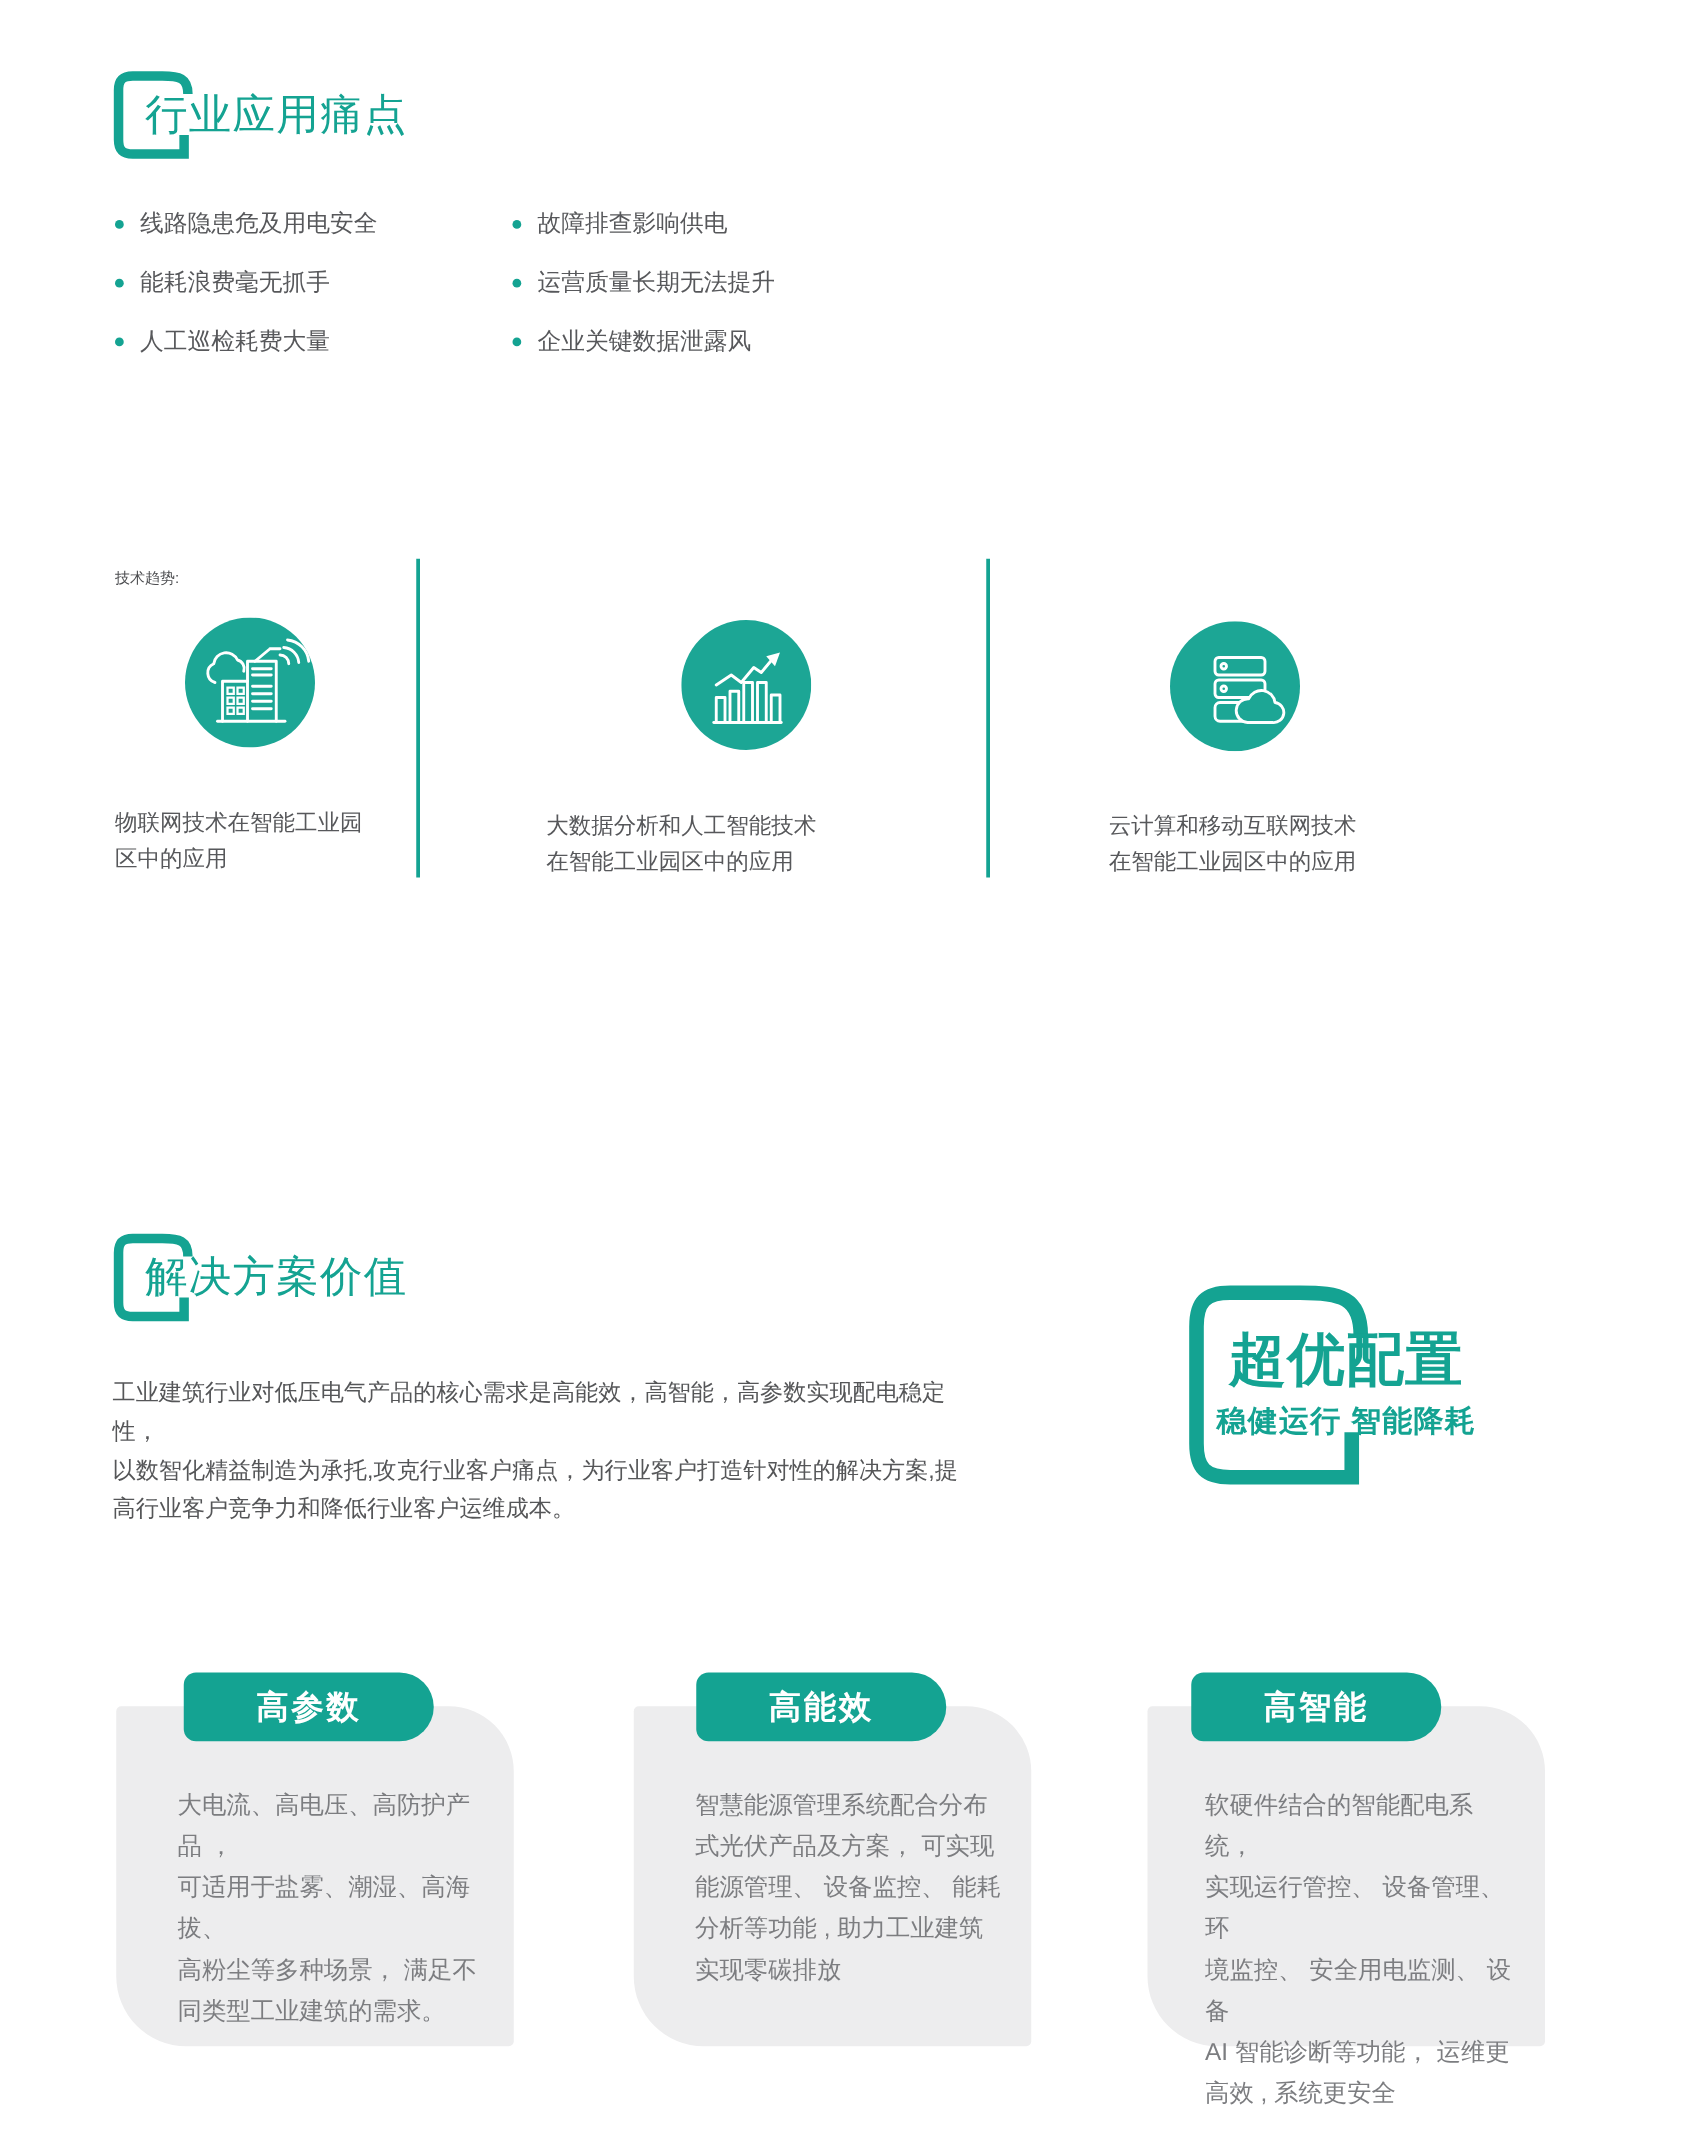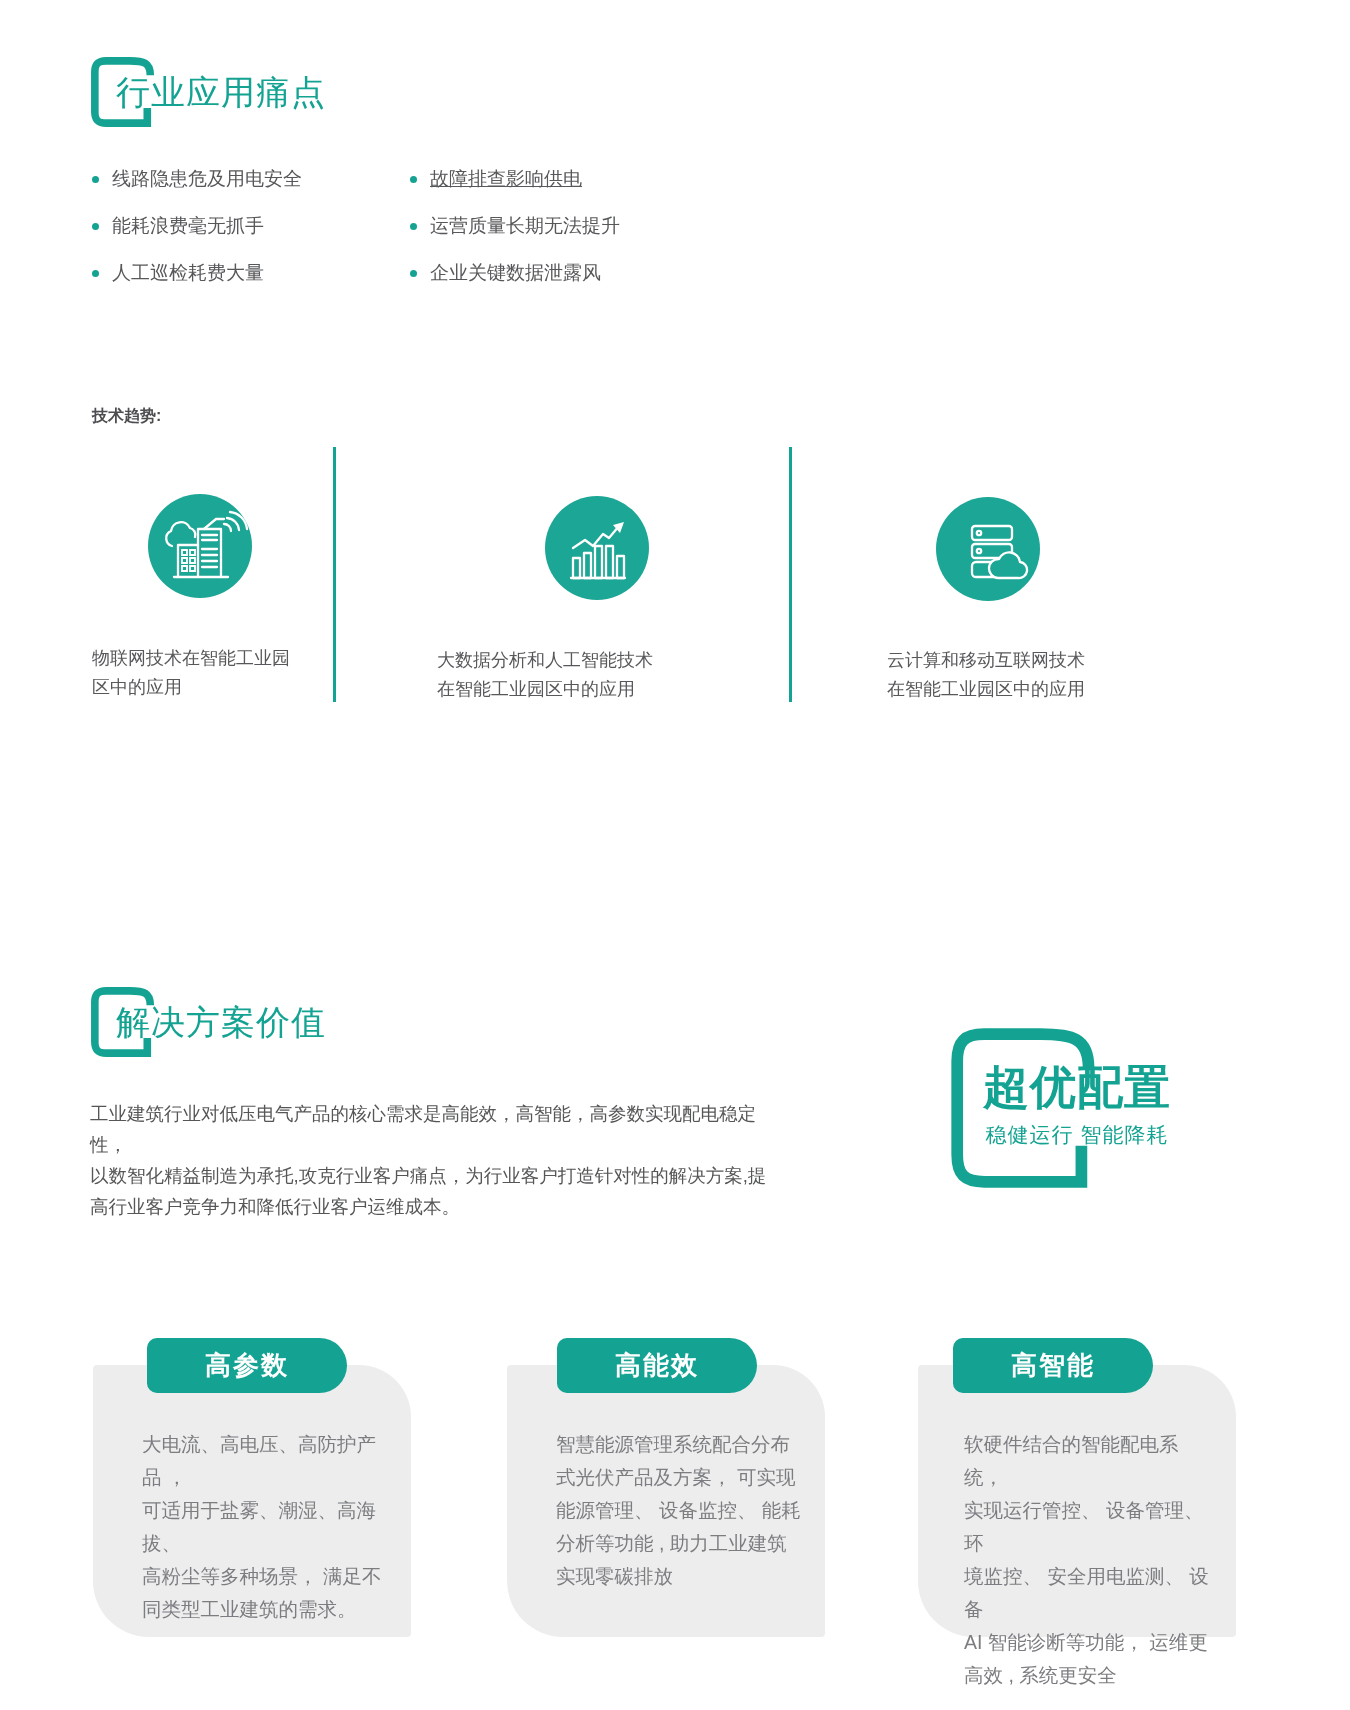--- a/index.html
+++ b/index.html
@@ -20,36 +20,36 @@
     position:absolute;margin:0;font-size:34px;font-weight:normal;color:var(--teal);
     letter-spacing:1px;line-height:40px;white-space:nowrap;
   }
   .bracket{position:absolute;}
   .bullet{
     position:absolute;display:flex;align-items:center;gap:13px;height:26px;
     font-size:19px;color:var(--ink);white-space:nowrap;
   }
   .dot{width:7px;height:7px;border-radius:50%;background:var(--teal);flex:0 0 auto;}
   .trend-label{
-    position:absolute;font-size:16px;font-weight:bold;color:var(--ink-strong);white-space:nowrap;
+    position:absolute;font-size:12px;font-weight:normal;color:var(--ink-strong);white-space:nowrap;margin-top:48px;
   }
   .trend-caption{
     position:absolute;font-size:18px;line-height:29px;color:var(--ink);white-space:pre-line;
   }
   .vdivider{position:absolute;width:3px;background:var(--teal);}
   .paragraph{
     position:absolute;font-size:18.5px;line-height:31px;color:#555658;white-space:pre-line;
   }
   .badge-text{position:absolute;text-align:center;}
   .badge-title{
     margin:0;font-size:46px;font-weight:bold;color:var(--teal);letter-spacing:1px;
     line-height:50px;white-space:nowrap;
   }
   .badge-subtitle{
-    margin:9px 0 0 0;font-size:21px;font-weight:normal;color:var(--teal);
+    margin:9px 0 0 0;font-size:24px;font-weight:bold;color:var(--teal);
     letter-spacing:1px;white-space:nowrap;
   }
   .vcard{
     position:absolute;width:318px;height:272px;background:var(--card-bg);
     border-radius:4px 52px 4px 56px;
   }
   .vcard-pill{
     position:absolute;width:200px;height:55px;background:var(--teal);
     border-radius:10px 28px 28px 10px;color:#ffffff;font-size:26px;font-weight:bold;
     line-height:55px;text-align:center;letter-spacing:2px;
@@ -74,21 +74,21 @@
     <span>线路隐患危及用电安全</span>
   </div>
   <div class="bullet" style="left:92px;top:213px;">
     <i class="dot"></i>
     <span>能耗浪费毫无抓手</span>
   </div>
   <div class="bullet" style="left:92px;top:260px;">
     <i class="dot"></i>
     <span>人工巡检耗费大量</span>
   </div>
-  <div class="bullet" style="left:410px;top:166px;text-decoration:underline;">
+  <div class="bullet" style="left:410px;top:166px;">
     <i class="dot"></i>
     <span>故障排查影响供电</span>
   </div>
   <div class="bullet" style="left:410px;top:213px;">
     <i class="dot"></i>
     <span>运营质量长期无法提升</span>
   </div>
   <div class="bullet" style="left:410px;top:260px;">
     <i class="dot"></i>
     <span>企业关键数据泄露风</span>

